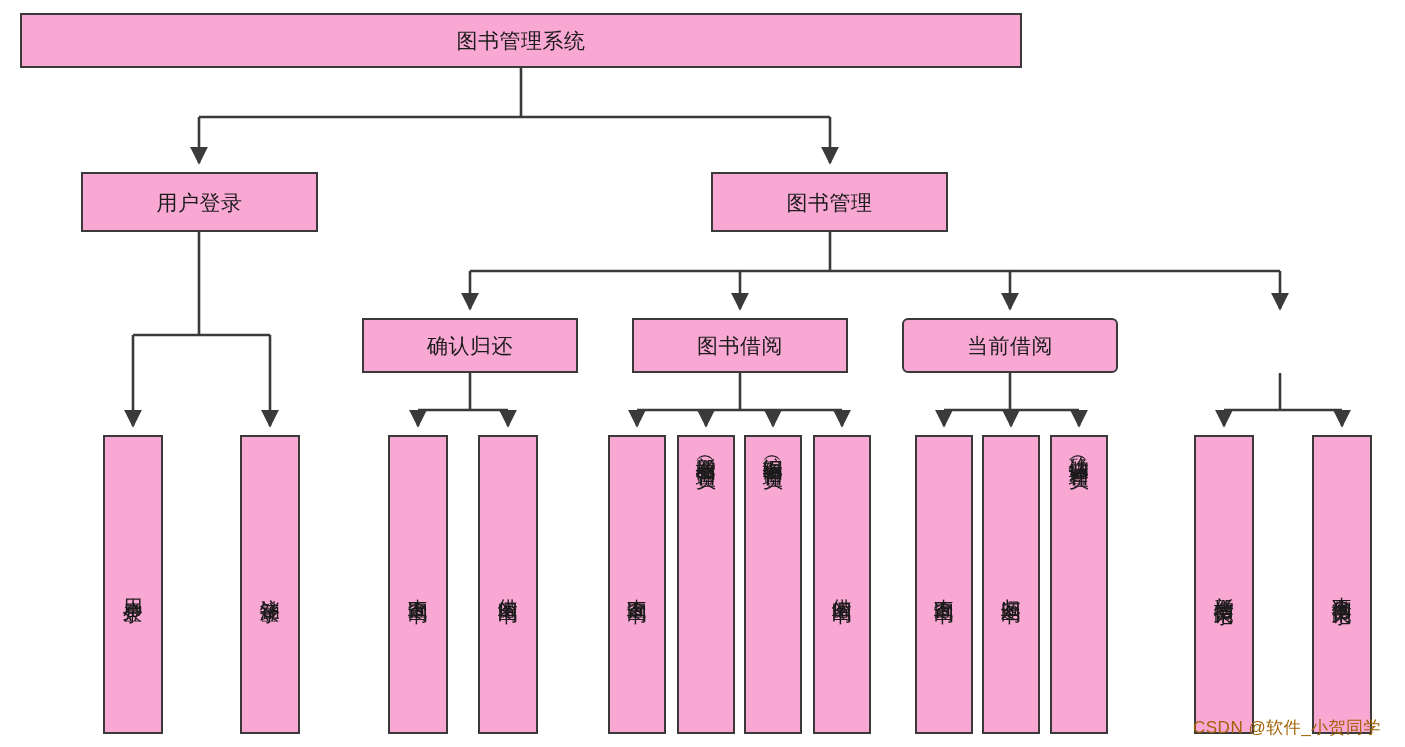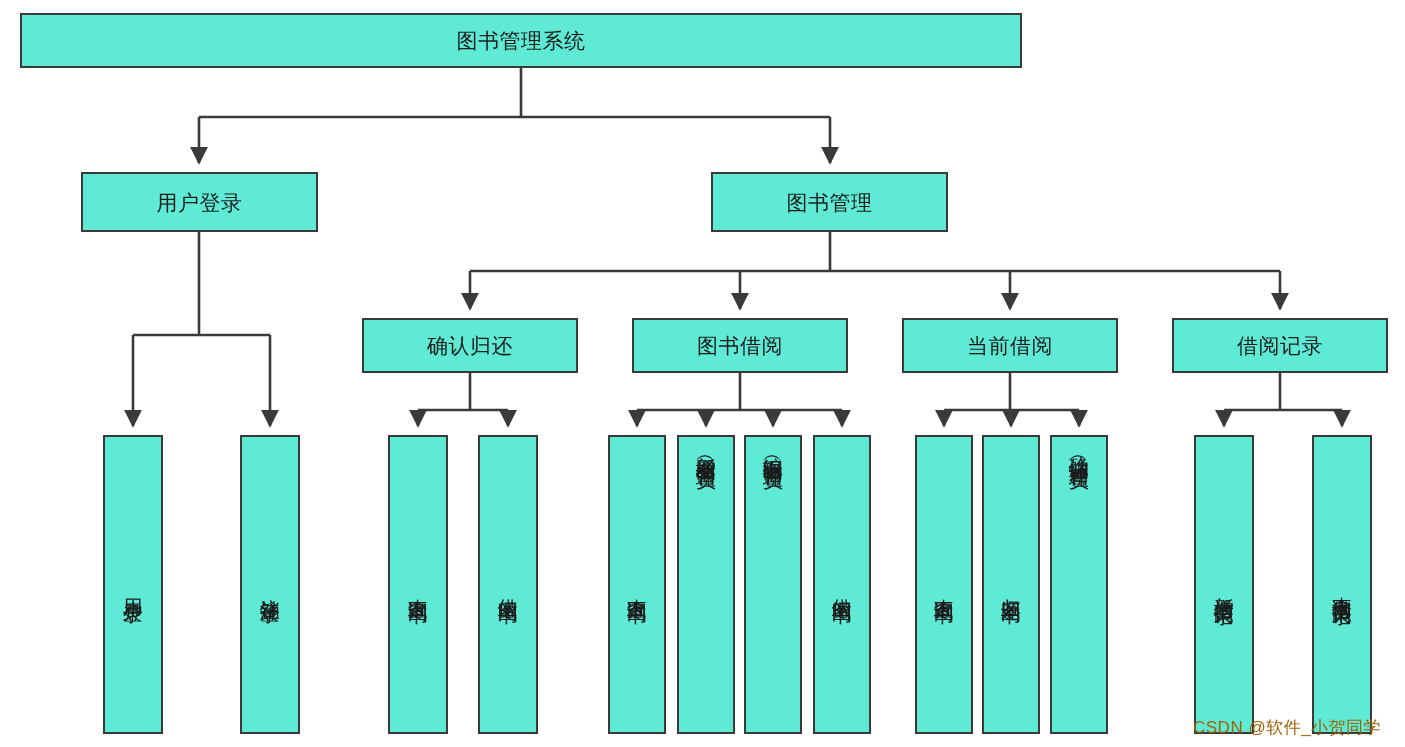--- a/index.html
+++ b/index.html
@@ -22,21 +22,21 @@
     left: 0;
     top: 0;
     width: 1405px;
     height: 747px;
     pointer-events: none;
   }
   .node {
     position: absolute;
     box-sizing: border-box;
     border: 2.4px solid #3a3a3a;
-    background: #5eead4;
+    background: #f9a8d4;
     display: flex;
     align-items: center;
     justify-content: center;
     color: #1b1b1b;
   }
   .node.h {
     
   }
   .node .lbl-h {
     font-size: 21px;
@@ -136,25 +136,22 @@
   <div class="node h" style="left:711px; top:172px; width:237px; height:60px;">
     <span class="lbl-h">图书管理</span>
   </div>
 
   <div class="node h" style="left:362px; top:318px; width:216px; height:55px;">
     <span class="lbl-h">确认归还</span>
   </div>
   <div class="node h" style="left:632px; top:318px; width:216px; height:55px;">
     <span class="lbl-h">图书借阅</span>
   </div>
-  <div class="node h" style="left:902px; top:318px; width:216px; height:55px;">
+  <div class="node h" style="left:902px; top:318px; width:216px; height:55px;border-radius:6px;">
     <span class="lbl-h">当前借阅</span>
-  </div>
-  <div class="node h" style="left:1172px; top:318px; width:216px; height:55px;">
-    <span class="lbl-h">借阅记录</span>
   </div>
 
   <div class="node v mid" style="left:103px; top:435px; width:60px; height:299px;">
     <span class="lbl-v">用户登录</span>
   </div>
   <div class="node v mid" style="left:240px; top:435px; width:60px; height:299px;">
     <span class="lbl-v">注销登录</span>
   </div>
 
   <div class="node v mid" style="left:388px; top:435px; width:60px; height:299px;">

